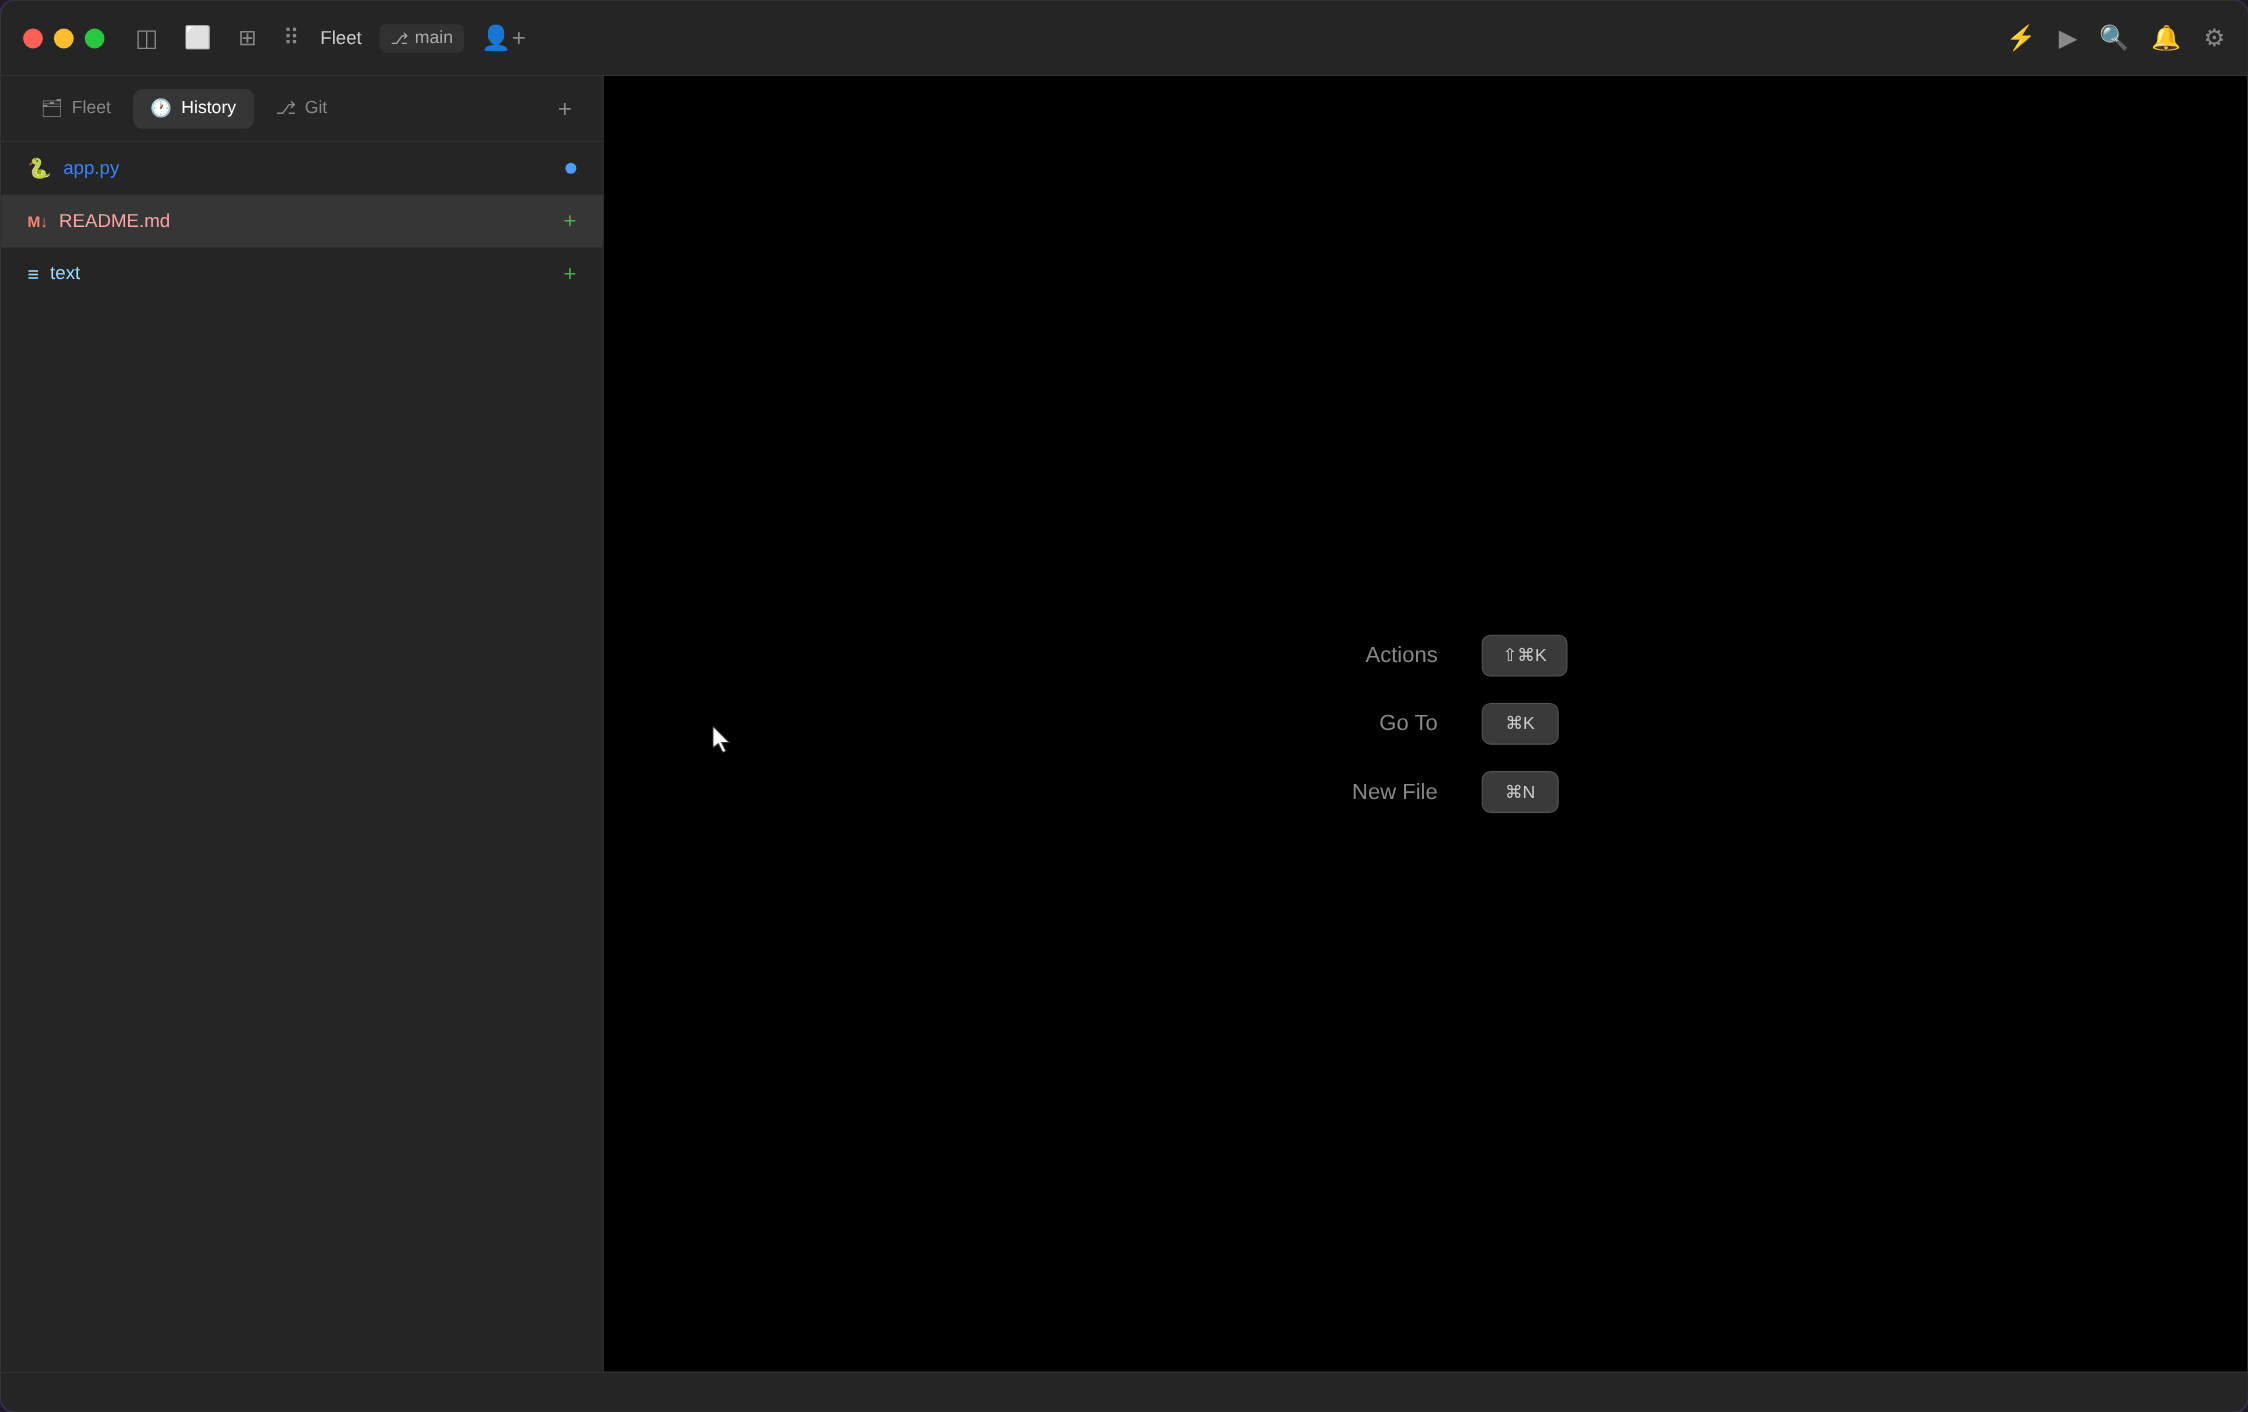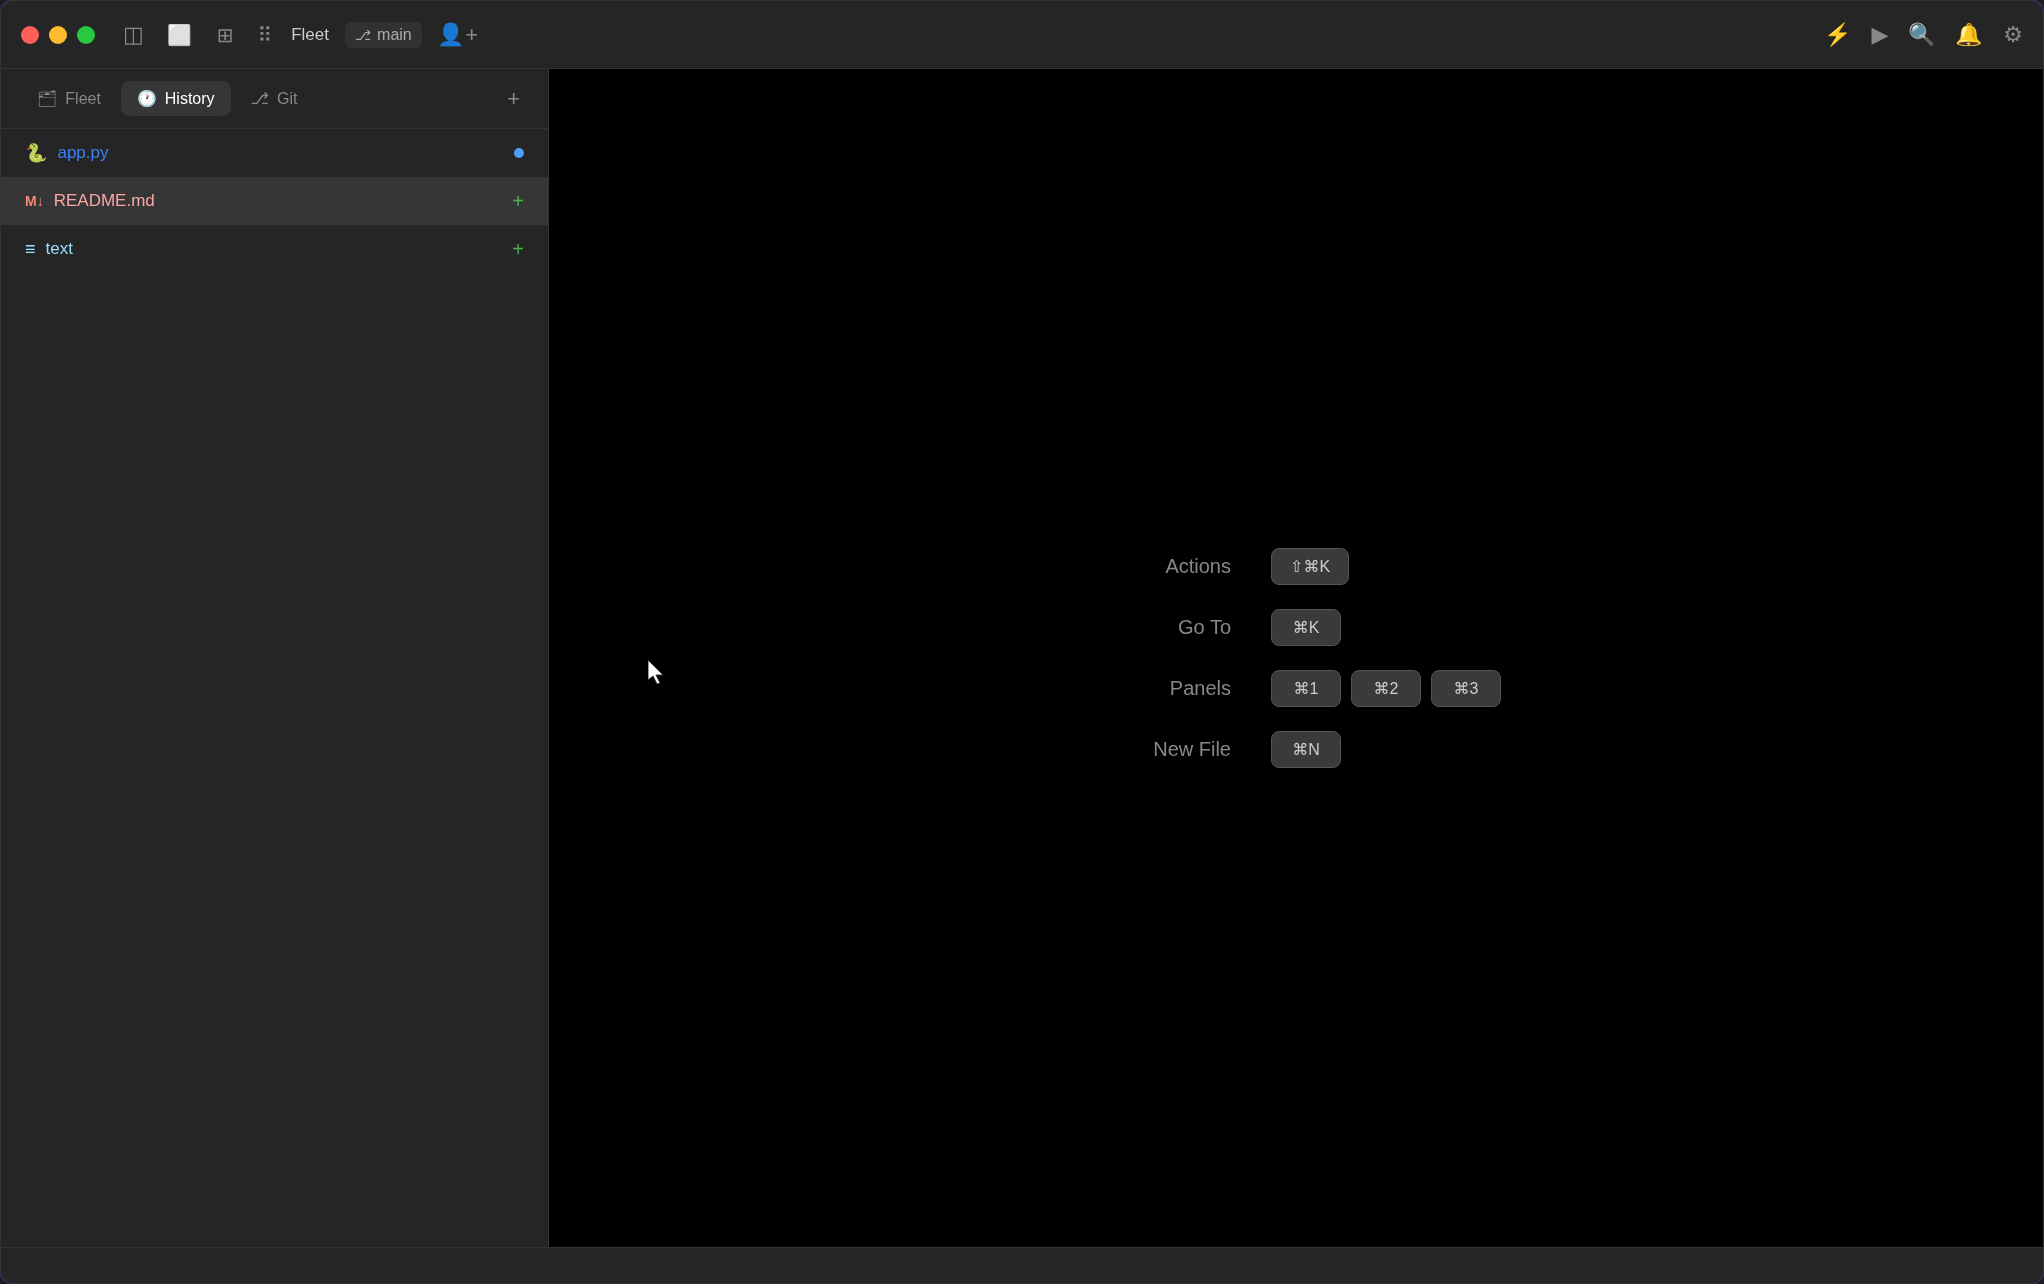--- a/index.html
+++ b/index.html
@@ -351,34 +351,20 @@
 
         <div class="shortcut-row">
           <span class="shortcut-label">Go To</span>
           <div class="shortcut-keys">
             <div class="kbd">
               <span>⌘K</span>
             </div>
           </div>
         </div>
 
-        <div class="shortcut-row">
-          <span class="shortcut-label">Panels</span>
-          <div class="shortcut-keys">
-            <div class="kbd">
-              <span>⌘1</span>
-            </div>
-            <div class="kbd">
-              <span>⌘2</span>
-            </div>
-            <div class="kbd">
-              <span>⌘3</span>
-            </div>
-          </div>
-        </div>
 
         <div class="shortcut-row">
           <span class="shortcut-label">New File</span>
           <div class="shortcut-keys">
             <div class="kbd">
               <span>⌘N</span>
             </div>
           </div>
         </div>
 

